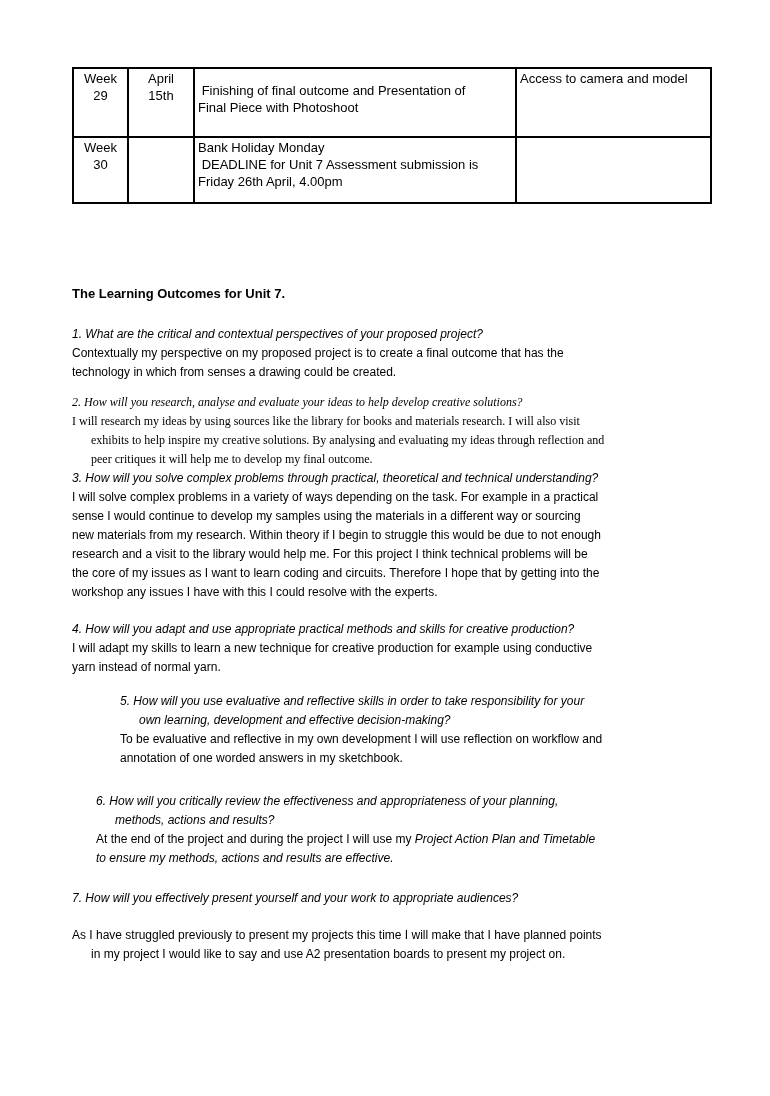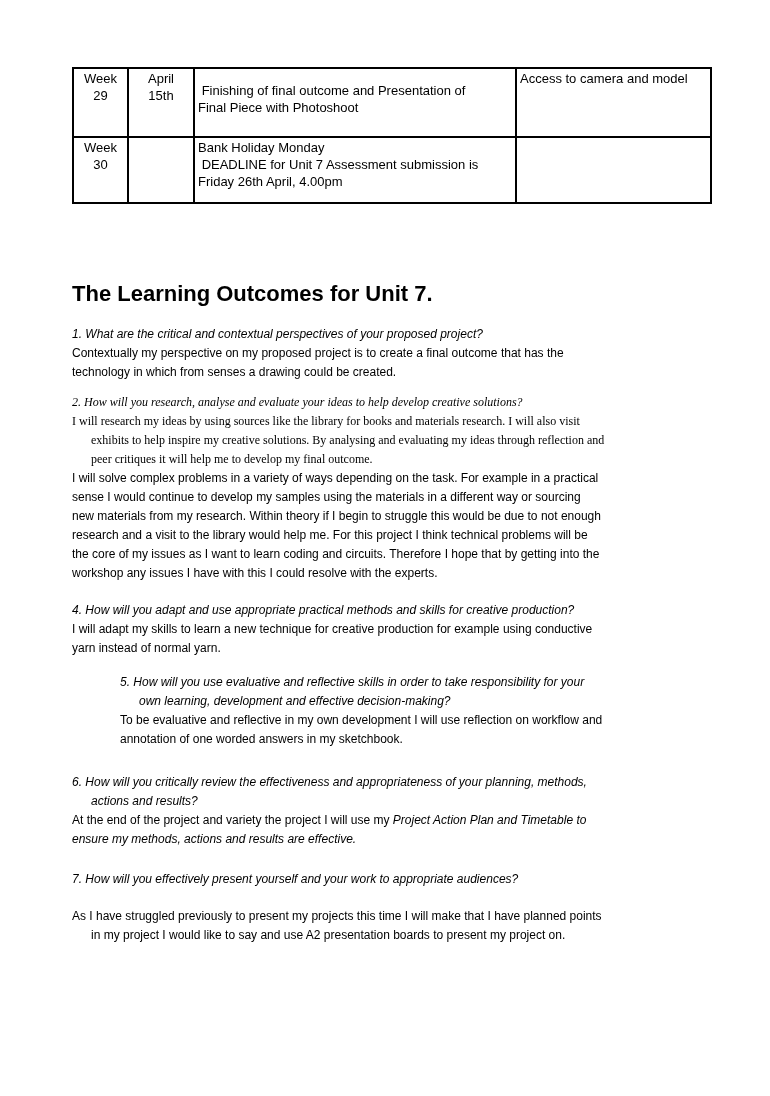--- a/index.html
+++ b/index.html
@@ -39,21 +39,21 @@
     text-align: center;
     vertical-align: middle;
     padding: 1px 1px;
   }
   td.c-desc { padding-left: 2px; padding-right: 2px; }
   td.c-desc.pad-top { padding-top: 13px; }
   td.c-res { padding-top: 0; }
 
   
   h1.heading {
-    font-size: 22px;
+    font-size: 13px;
     line-height: 20px;
     font-weight: bold;
     margin: 80px 0 21px 0;
   }
   .qa { margin: 0 0 16px 0; }
   .qa p {
     margin: 0;
     font-size: 12px;
     line-height: 19px;
   }
@@ -64,21 +64,21 @@
   }
   .a.hang {
     padding-left: 19px;
     text-indent: -19px;
   }
   .qa.m11 { margin-bottom: 11px; }
   .qa.m0  { margin-bottom: 0; font-family: Liberation Serif, serif; }
   .qa.m18 { margin-bottom: 18px; }
   .qa.m15 { margin-bottom: 15px; }
   .qa.m24 { margin-bottom: 24px; margin-left: 48px; }
-  .qa.m21 { margin-bottom: 21px; }
+  .qa.m21 { margin-bottom: 21px; margin-left: 24px; }
   .qa.gap-a .a { margin-top: 18px; }
   .ital { font-style: italic; }
 </style>
 </head>
 <body>
 
 <div class="page">
 
   <table class="schedule">
     <colgroup>
@@ -115,36 +115,37 @@
     <p class="q">1. What are the critical and contextual perspectives of your proposed project?</p>
     <p class="a">Contextually my perspective on my proposed project is to create a final outcome that has the technology in which from senses a drawing could be created.</p>
   </div>
 
   <div class="qa m0">
     <p class="q">2. How will you research, analyse and evaluate your ideas to help develop creative solutions?</p>
     <p class="a hang">I will research my ideas by using sources like the library for books and materials research. I will also visit exhibits to help inspire my creative solutions. By analysing and evaluating my ideas through reflection and peer critiques it will help me to develop my final outcome.</p>
   </div>
 
   <div class="qa m18">
+    <p class="q">3. How will you solve complex problems through practical, theoretical and technical understanding?</p>
     <p class="a">I will solve complex problems in a variety of ways depending on the task. For example in a practical sense I would continue to develop my samples using the materials in a different way or sourcing new materials from my research. Within theory if I begin to struggle this would be due to not enough research and a visit to the library would help me. For this project I think technical problems will be the core of my issues as I want to learn coding and circuits. Therefore I hope that by getting into the workshop any issues I have with this I could resolve with the experts.</p>
   </div>
 
   <div class="qa m15">
     <p class="q">4. How will you adapt and use appropriate practical methods and skills for creative production?</p>
     <p class="a">I will adapt my skills to learn a new technique for creative production for example using conductive yarn instead of normal yarn.</p>
   </div>
 
   <div class="qa m24">
     <p class="q">5. How will you use evaluative and reflective skills in order to take responsibility for your own learning, development and effective decision-making?</p>
     <p class="a">To be evaluative and reflective in my own development I will use reflection on workflow and annotation of one worded answers in my sketchbook.</p>
   </div>
 
   <div class="qa m21">
     <p class="q">6. How will you critically review the effectiveness and appropriateness of your planning, methods, actions and results?</p>
-    <p class="a"><span>At the end of the project and variety the project I will use my </span><span class="ital">Project Action Plan and Timetable to ensure my methods, actions and results are effective.</span></p>
+    <p class="a"><span>At the end of the project and during the project I will use my </span><span class="ital">Project Action Plan and Timetable to ensure my methods, actions and results are effective.</span></p>
   </div>
 
   <div class="qa gap-a">
     <p class="q">7. How will you effectively present yourself and your work to appropriate audiences?</p>
     <p class="a hang">As I have struggled previously to present my projects this time I will make that I have planned points in my project I would like to say and use A2 presentation boards to present my project on.</p>
   </div>
 
 </div>
 
 </body></html>

